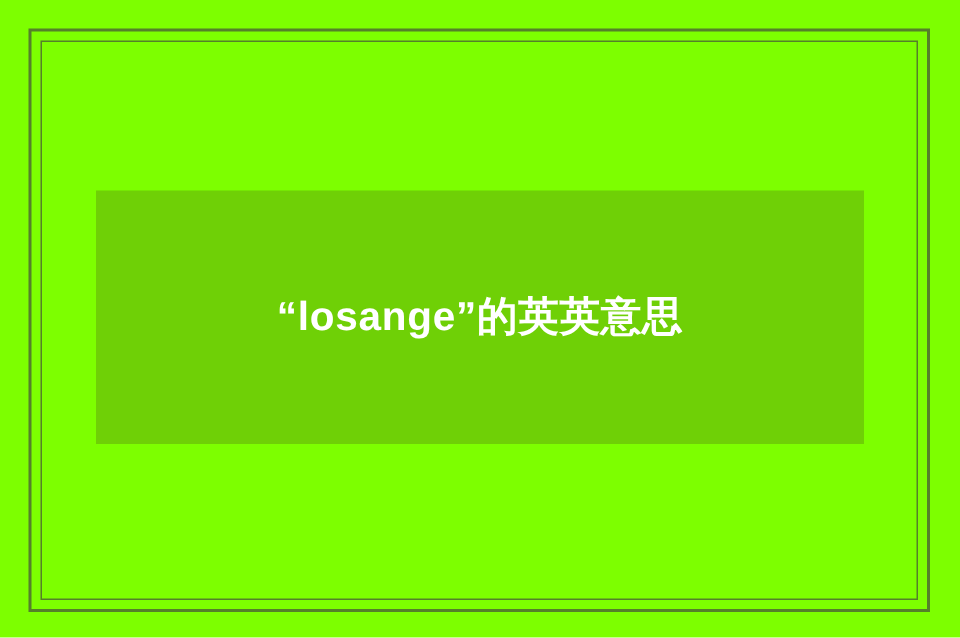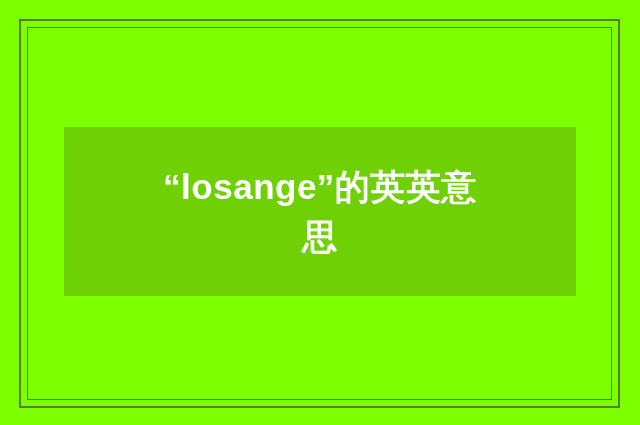--- a/index.html
+++ b/index.html
@@ -49,21 +49,21 @@
     height: 169px;
     background: #6fd006;
     display: flex;
     align-items: center;
     justify-content: center;
     box-sizing: border-box;
   }
 
   .panel-title {
     color: #ffffff;
-    font-size: 35px;
+    font-size: 27px;
     font-weight: bold;
     line-height: 1.42;
     letter-spacing: 0.5px;
     text-align: center;
     width: 330px;
     word-break: break-all;
     overflow-wrap: break-word;
     margin: 0;
     padding: 0;
   }

